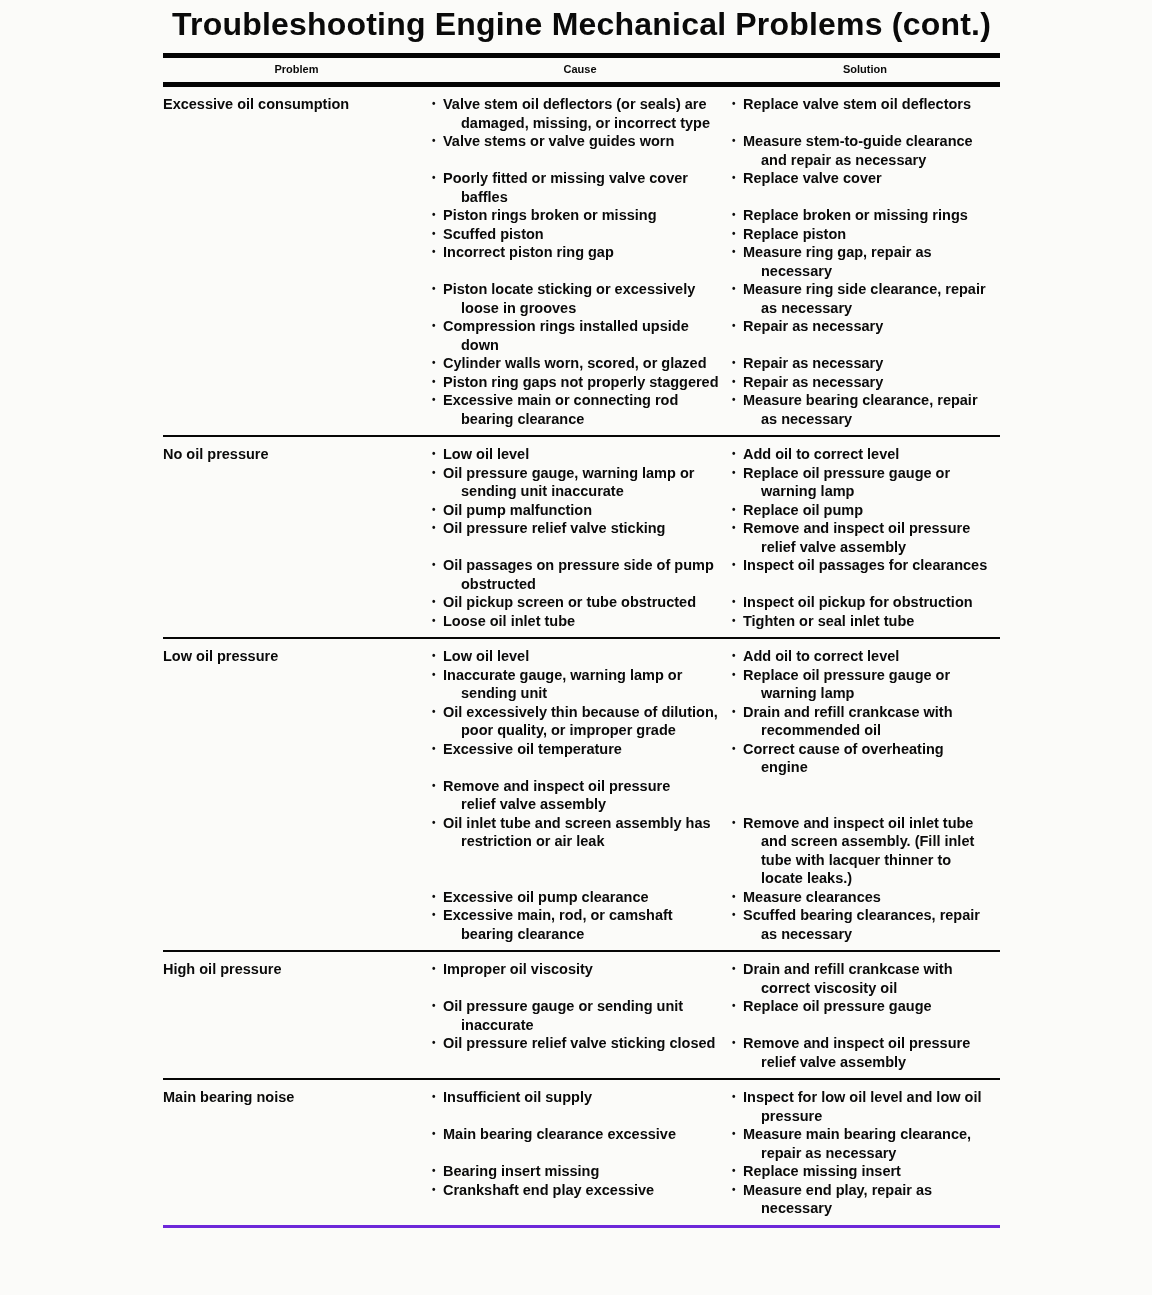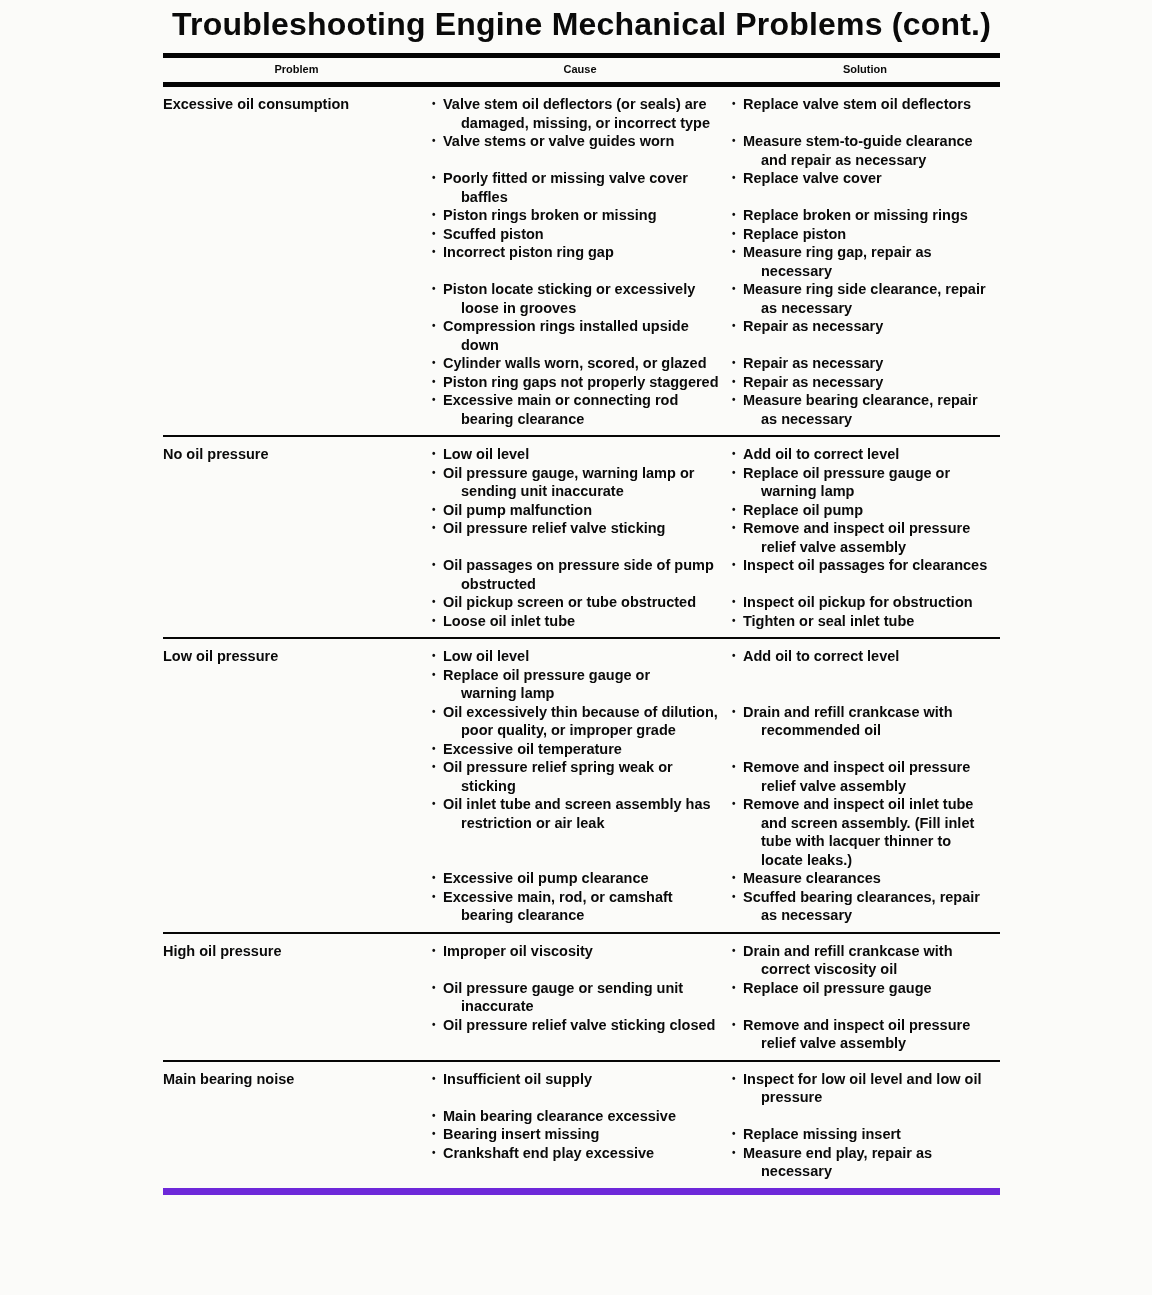--- a/index.html
+++ b/index.html
@@ -35,21 +35,21 @@
   }
   .headrow .hcell {
     font-size: 11px;
     font-weight: bold;
     text-align: center;
   }
   .hp { width: 267px; }
   .hc { width: 300px; }
   .hs { width: 270px; }
 
-  #table-body { border-bottom: 7px solid #6d28d9; }
+  #table-body { border-bottom: 3px solid #6d28d9; }
 
   .section {
     display: flex;
     align-items: flex-start;
     padding: 8px 0 7px 0;
   }
   .section + .section { border-top: 2px solid #060606; }
 
   .problem-cell {
     flex: none;
@@ -189,31 +189,32 @@
         </div>
       </section>
       <section class="section">
         <div class="problem-cell">Low oil pressure</div>
         <div class="rows">
           <div class="row">
             <div class="cell cause li">Low oil level</div>
             <div class="cell solution li">Add oil to correct level</div>
           </div>
           <div class="row">
+            <div class="cell cause li">Inaccurate gauge, warning lamp or sending unit</div>
             <div class="cell solution li">Replace oil pressure gauge or warning lamp</div>
           </div>
           <div class="row">
             <div class="cell cause li">Oil excessively thin because of dilution, poor quality, or improper grade</div>
             <div class="cell solution li">Drain and refill crankcase with recommended oil</div>
           </div>
           <div class="row">
             <div class="cell cause li">Excessive oil temperature</div>
-          </div>
-          <div class="row">
-            <div class="cell cause li">Oil pressure relief spring weak or sticking</div>
+            <div class="cell solution li">Correct cause of overheating engine</div>
+          </div>
+          <div class="row">
             <div class="cell solution li">Remove and inspect oil pressure relief valve assembly</div>
           </div>
           <div class="row">
             <div class="cell cause li">Oil inlet tube and screen assembly has restriction or air leak</div>
             <div class="cell solution li">Remove and inspect oil inlet tube and screen assembly. (Fill inlet tube with lacquer thinner to locate leaks.)</div>
           </div>
           <div class="row">
             <div class="cell cause li">Excessive oil pump clearance</div>
             <div class="cell solution li">Measure clearances</div>
           </div>
@@ -242,20 +243,21 @@
       </section>
       <section class="section">
         <div class="problem-cell">Main bearing noise</div>
         <div class="rows">
           <div class="row">
             <div class="cell cause li">Insufficient oil supply</div>
             <div class="cell solution li">Inspect for low oil level and low oil pressure</div>
           </div>
           <div class="row">
             <div class="cell cause li">Main bearing clearance excessive</div>
+            <div class="cell solution li">Measure main bearing clearance, repair as necessary</div>
           </div>
           <div class="row">
             <div class="cell cause li">Bearing insert missing</div>
             <div class="cell solution li">Replace missing insert</div>
           </div>
           <div class="row">
             <div class="cell cause li">Crankshaft end play excessive</div>
             <div class="cell solution li">Measure end play, repair as necessary</div>
           </div>
         </div>

